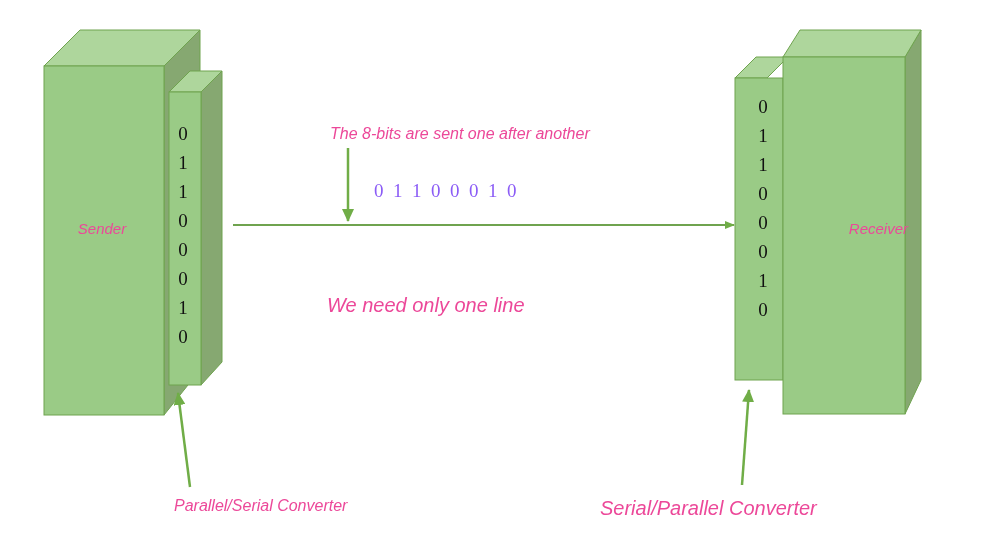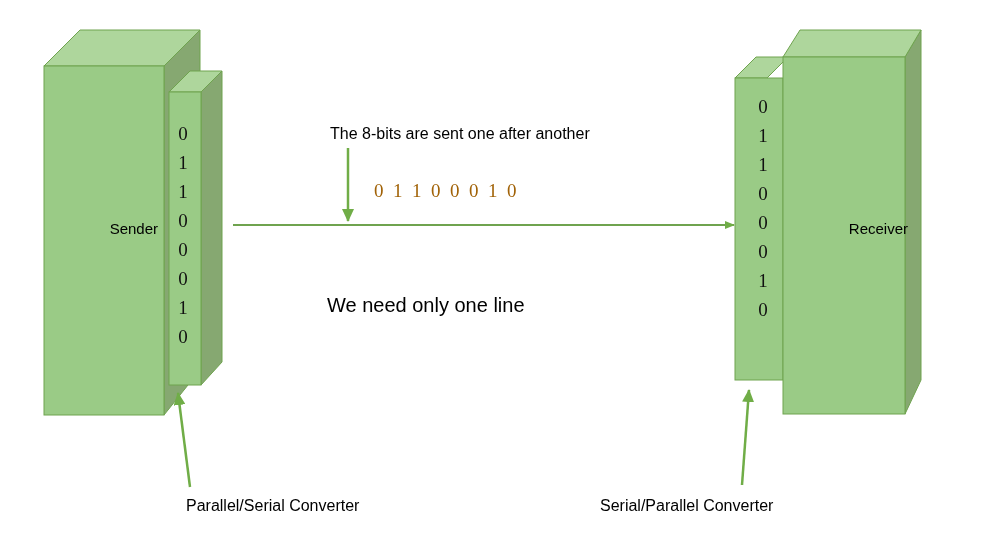--- a/index.html
+++ b/index.html
@@ -17,30 +17,31 @@
   }
   .svg-layer {
     position: absolute;
     left: 0;
     top: 0;
     width: 999px;
     height: 544px;
   }
   .lbl {
     position: absolute;
-    color: #000000;
+    color: #ec4899;
     white-space: nowrap;
     font-family: "Liberation Sans", sans-serif;
+    font-style: italic;
   }
   
   #sender-label {
     left: 46px;
     top: 220px;
     width: 112px;
-    text-align: right;
+    text-align: center;
     font-size: 15px;
   }
   #receiver-label {
     left: 790px;
     top: 220px;
     width: 118px;
     text-align: right;
     font-size: 15px;
   }
   
@@ -68,33 +69,33 @@
     left: 327px;
     top: 294px;
     font-size: 20px;
   }
   #serial-bits {
     position: absolute;
     left: 374px;
     top: 180px;
     font-family: "Liberation Serif", serif;
     font-size: 19px;
-    color: #a16207;
+    color: #8b5cf6;
     letter-spacing: 0px;
     white-space: pre;
   }
   #ps-converter-label {
-    left: 186px;
+    left: 174px;
     top: 497px;
     font-size: 16px;
   }
   #sp-converter-label {
     left: 600px;
     top: 497px;
-    font-size: 16px;
+    font-size: 20px;
   }
 </style>
 </head>
 <body>
 
 <div id="canvas">
 
   <svg class="svg-layer" viewBox="0 0 999 544" xmlns="http://www.w3.org/2000/svg">
     <defs>
       <marker id="arrowGreen" markerWidth="10" markerHeight="8" refX="9" refY="4" orient="auto" markerUnits="userSpaceOnUse">

